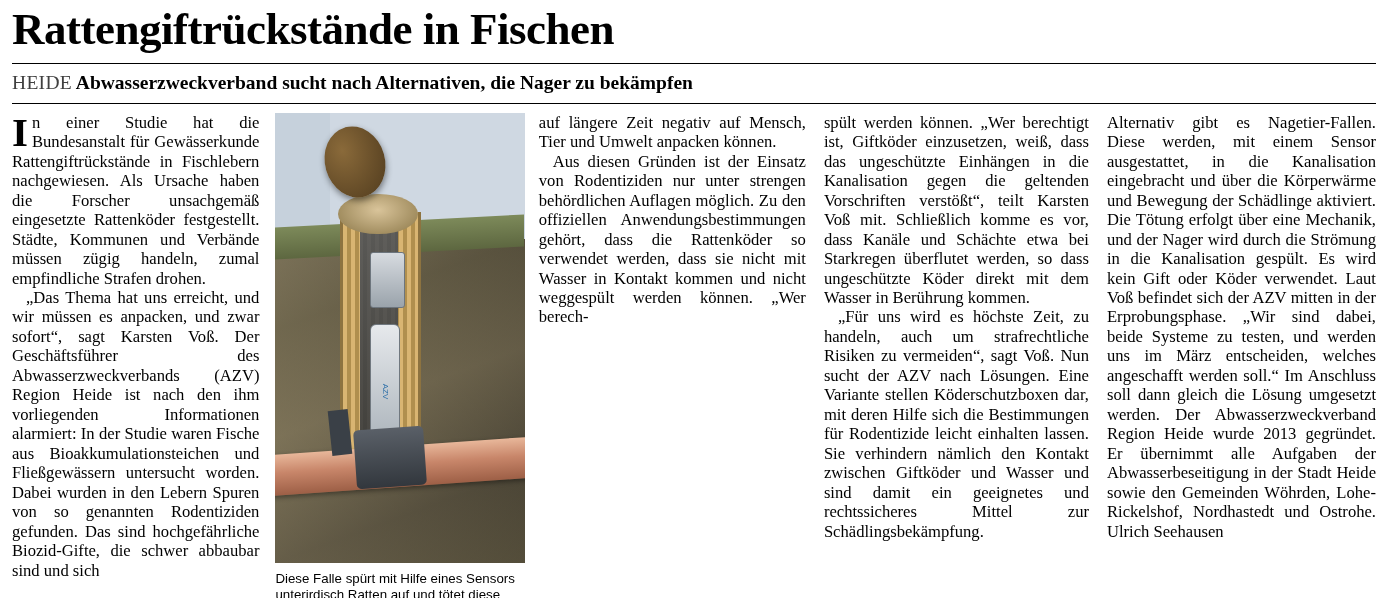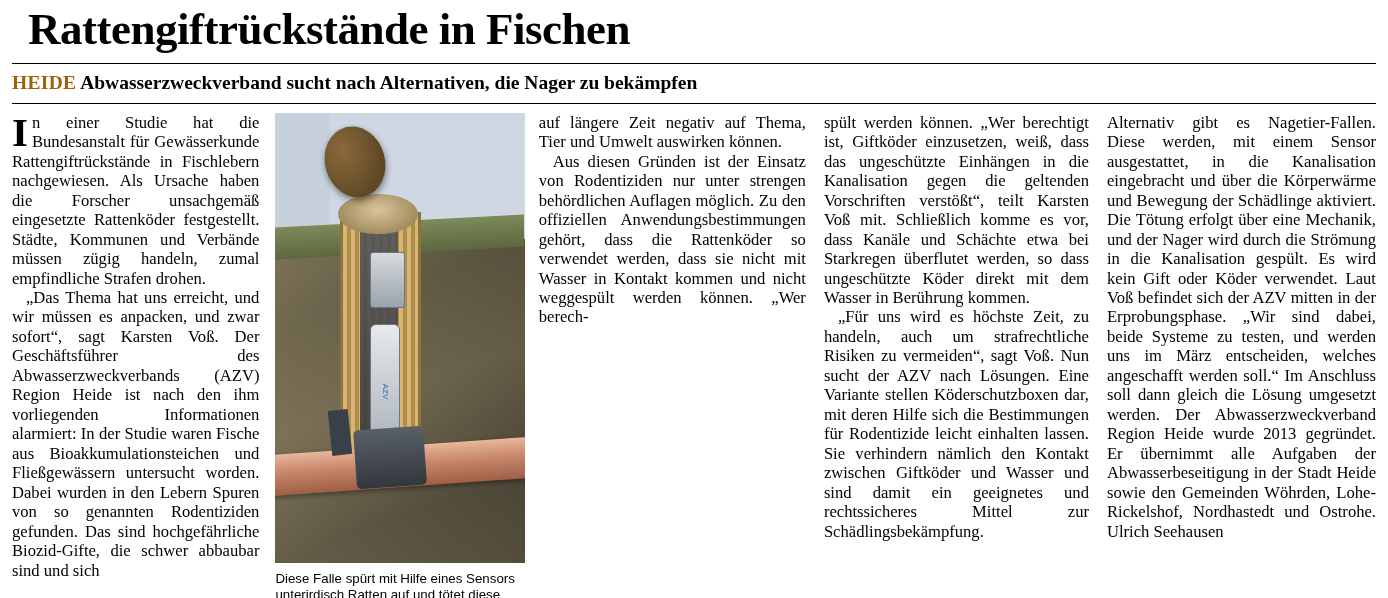--- a/index.html
+++ b/index.html
@@ -20,38 +20,38 @@
     height: 598px;
     box-sizing: border-box;
     padding: 0 8px;
   }
   .headline {
     font-family: "Liberation Serif", serif;
     font-size: 45px;
     font-weight: bold;
     line-height: 1.05;
     letter-spacing: -0.5px;
-    margin: 6px 0 0 16px;
+    margin: 6px 0 0 0;
     padding: 0 0 0 4px;
   }
   .subhead-rule {
     border: none;
     border-top: 1.5px solid #000;
     margin: 10px 4px 0 4px;
   }
   .subhead {
     padding: 7px 0 0 4px;
     font-size: 19.5px;
     font-weight: bold;
     font-family: "Liberation Serif", serif;
     line-height: 1.2;
   }
   .kicker {
-    color: #a16207;
-    font-weight: bold;
+    color: #404040;
+    font-weight: normal;
     letter-spacing: 0.3px;
   }
   .subhead-rule2 {
     border: none;
     border-top: 1.2px solid #000;
     margin: 8px 4px 0 4px;
   }
   .columns {
     position: relative;
     display: flex;
@@ -290,21 +290,21 @@
           <div class="bracket"></div>
           <div class="clamp"></div>
         </div>
       </div>
       <div class="caption">Diese Falle spürt mit Hilfe eines Sensors unterirdisch Ratten auf und tötet diese ohne Einsatz von Gift.</div>
 
     </div>
 
     <div class="col c3">
       <div class="body-text">
-        <p class="first">auf längere Zeit negativ auf Thema, Tier und Umwelt auswirken können.</p>
+        <p class="first">auf längere Zeit negativ auf Mensch, Tier und Umwelt anpacken können.</p>
         <p>Aus diesen Gründen ist der Einsatz von Rodentiziden nur unter strengen behördlichen Auflagen möglich. Zu den offiziellen Anwendungsbestimmungen gehört, dass die Rattenköder so verwendet werden, dass sie nicht mit Wasser in Kontakt kommen und nicht weggespült werden können. „Wer berech-</p>
       </div>
     </div>
 
     <div class="col c4">
       <div class="body-text">
         <p class="first">spült werden können. „Wer berechtigt ist, Giftköder einzusetzen, weiß, dass das ungeschützte Einhängen in die Kanalisation gegen die geltenden Vorschriften verstößt“, teilt Karsten Voß mit. Schließlich komme es vor, dass Kanäle und Schächte etwa bei Starkregen überflutet werden, so dass ungeschützte Köder direkt mit dem Wasser in Berührung kommen.</p>
         <p>„Für uns wird es höchste Zeit, zu handeln, auch um strafrechtliche Risiken zu vermeiden“, sagt Voß. Nun sucht der AZV nach Lösungen. Eine Variante stellen Köderschutzboxen dar, mit deren Hilfe sich die Bestimmungen für Rodentizide leicht einhalten lassen. Sie verhindern nämlich den Kontakt zwischen Giftköder und Wasser und sind damit ein geeignetes und rechtssicheres Mittel zur Schädlingsbekämpfung.</p>
       </div>
     </div>

